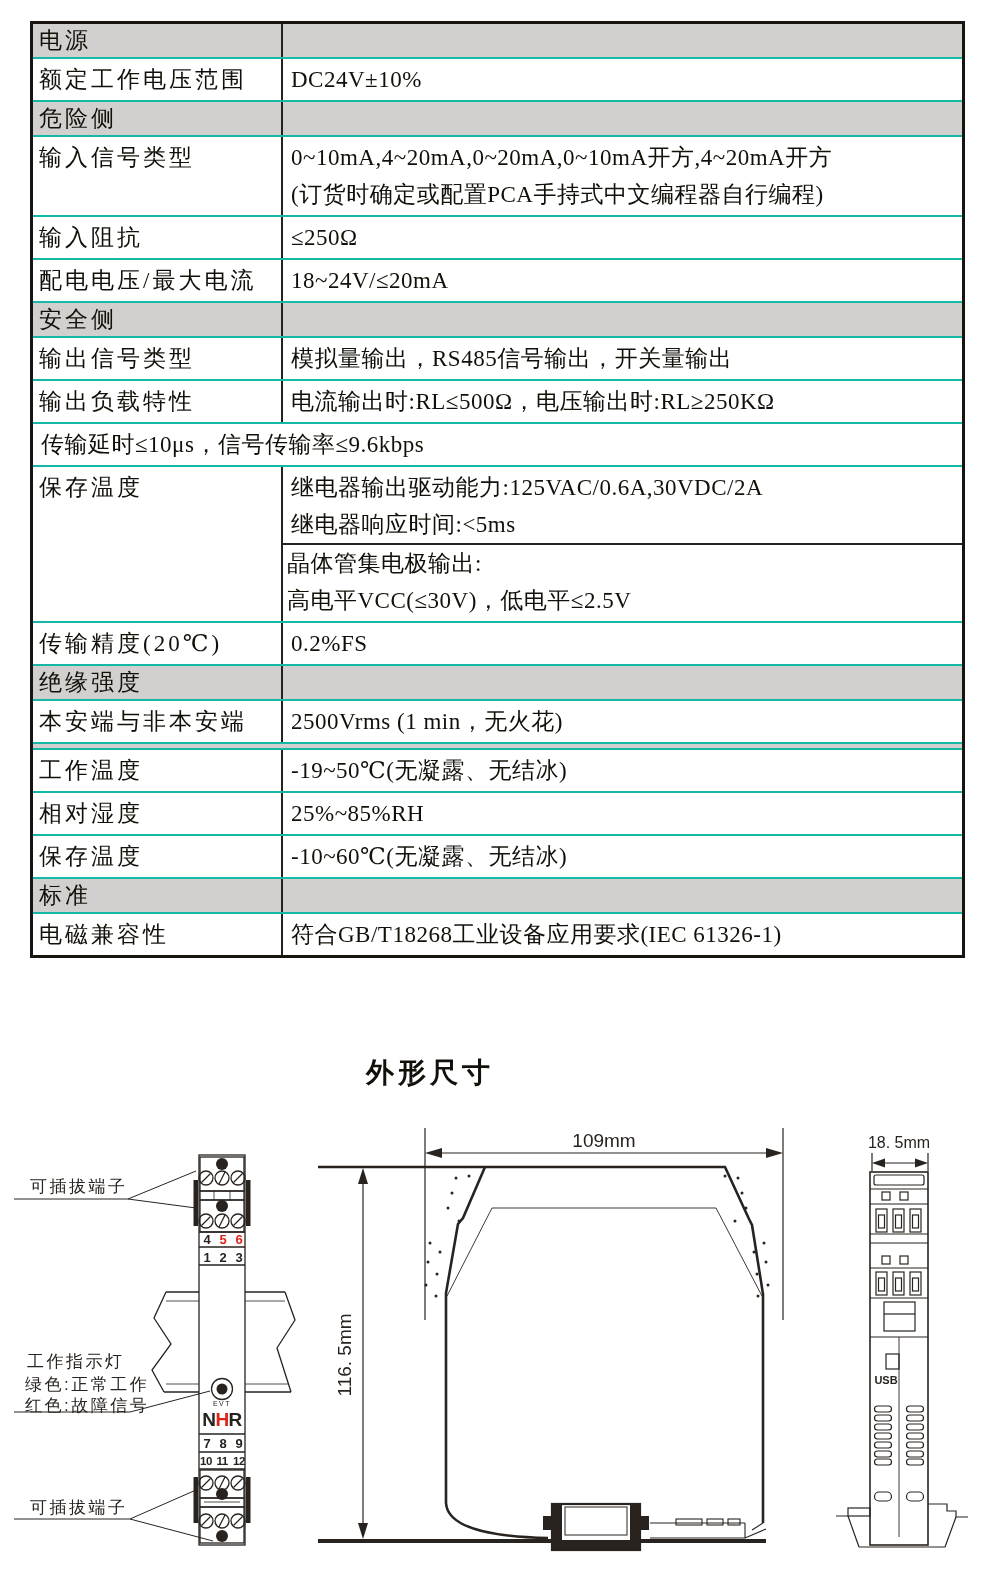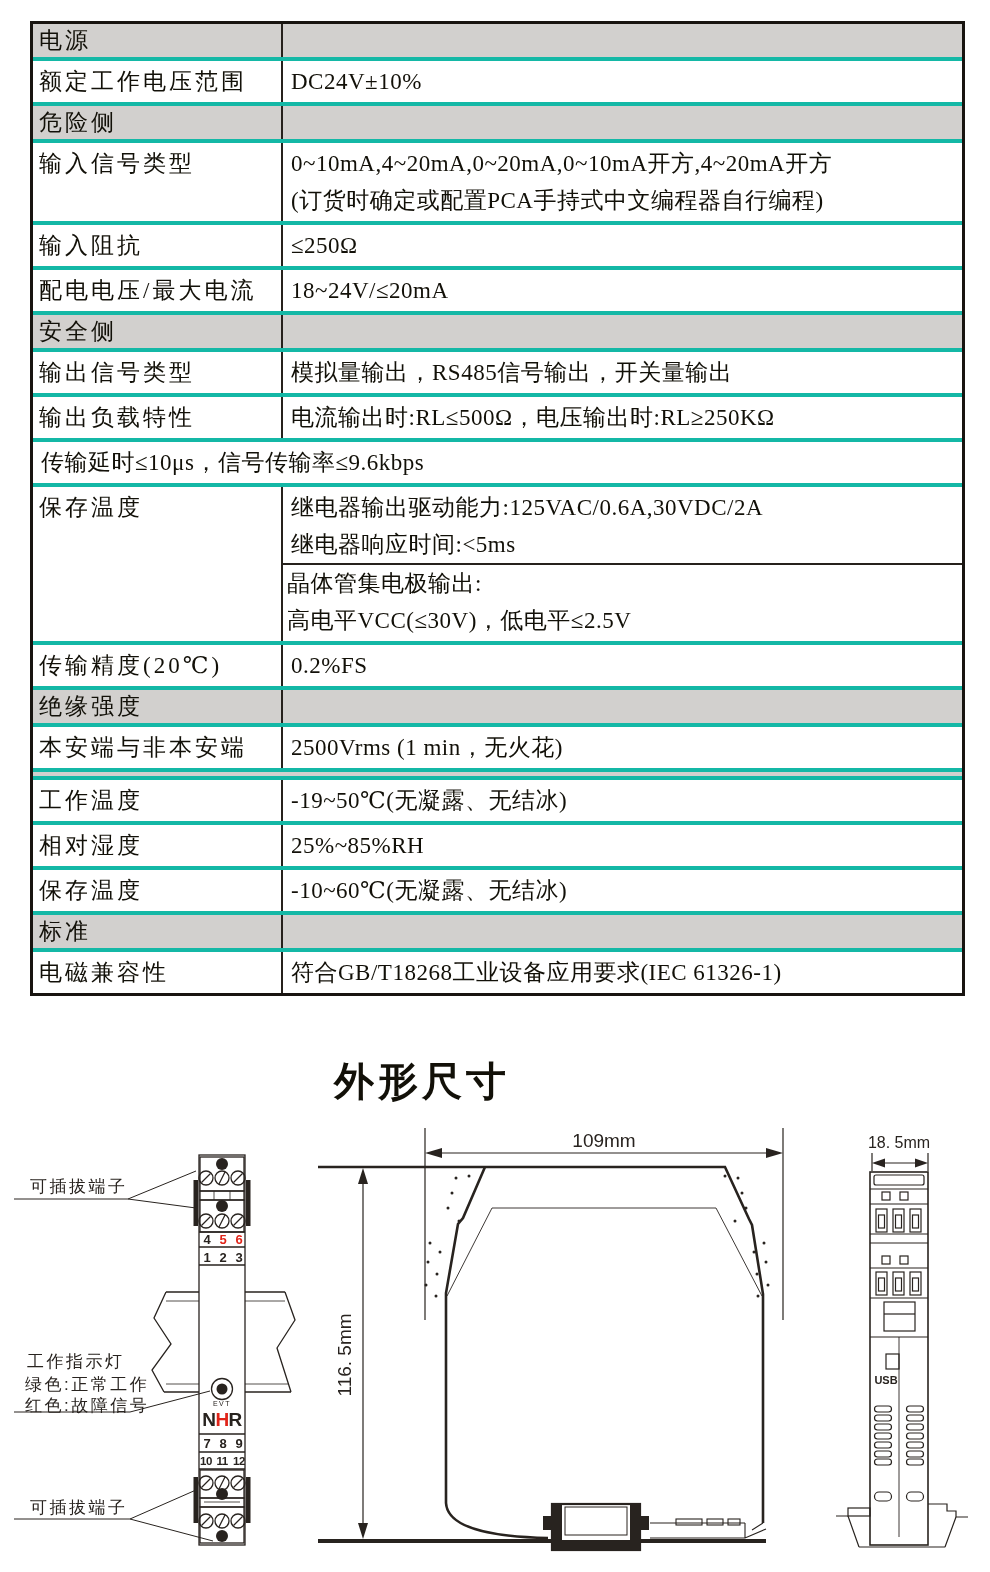--- a/index.html
+++ b/index.html
@@ -1,32 +1,32 @@
 <!DOCTYPE html>
 <html style="--accent-red: #e02419; --section-bg: #d2d0ce; --ink: #28231f;"><head>
 <meta charset="utf-8">
 <style>
   :root{ --accent-red:#e02419; --section-bg:#d2d0ce; --ink:#28231f; }
   html,body{margin:0;padding:0;}
   body{width:990px;height:1572px;position:relative;background:#ffffff;overflow:hidden;
        font-family:"Liberation Serif","DejaVu Serif",serif;color:#121008;}
   
   .spec-table{position:absolute;left:30px;top:21px;width:929px;border:3px solid #181410;background:#fff;}
-  .trow{display:flex;border-top:4px solid #14b8a6;}
+  .trow{display:flex;border-top:2px solid #14b8a6;}
   .trow:first-child{border-top:none;}
   .tlabel{flex:0 0 240px;width:240px;border-right:2px solid #26211c;
           padding:2px 2px 2px 6px;font-size:23px;letter-spacing:3px;line-height:37px;}
   .tvalue{flex:1;padding:2px 4px 2px 8px;font-size:23px;line-height:37px;letter-spacing:.5px;}
   .section{background:var(--section-bg);}
   .section .tlabel,.section .tvalue{line-height:29px;padding-top:2px;padding-bottom:2px;}
   .vgroup.vdivide{border-top:2px solid #26211c;margin-left:-8px;margin-right:-4px;
                   padding-left:4px;padding-right:4px;}
   
-  .outline-title{position:absolute;left:4px;top:1054px;width:836px;margin:0;text-align:center;
-       font-family:"Liberation Sans","DejaVu Sans",sans-serif;font-size:40px;font-weight:700;
+  .outline-title{position:absolute;left:12px;top:1054px;width:836px;margin:0;text-align:center;
+       font-family:"Liberation Sans","DejaVu Sans",sans-serif;font-size:28px;font-weight:700;
        letter-spacing:4px;color:#121008;}
   .outline-svg{position:absolute;left:0;top:1112px;}
   .s-lbl{font-family:"Liberation Sans","DejaVu Sans",sans-serif;font-size:17px;letter-spacing:2.5px;fill:var(--ink);}
   .s-num{font-family:"Liberation Sans","DejaVu Sans",sans-serif;font-size:13px;font-weight:bold;fill:var(--ink);text-anchor:middle;}
   .s-num.sm{font-size:11.5px;letter-spacing:-0.5px;}
   .s-red{fill:var(--accent-red);}
   .s-dim{font-family:"Liberation Sans","DejaVu Sans",sans-serif;font-size:19px;fill:var(--ink);text-anchor:middle;}
   .s-dim.sm{font-size:16px;}
   .s-evt{font-family:"Liberation Sans","DejaVu Sans",sans-serif;font-size:7px;letter-spacing:1.5px;fill:var(--ink);text-anchor:middle;}
   .s-brand{font-family:"Liberation Sans","DejaVu Sans",sans-serif;font-size:19px;font-weight:800;letter-spacing:-.5px;fill:var(--ink);text-anchor:middle;}

